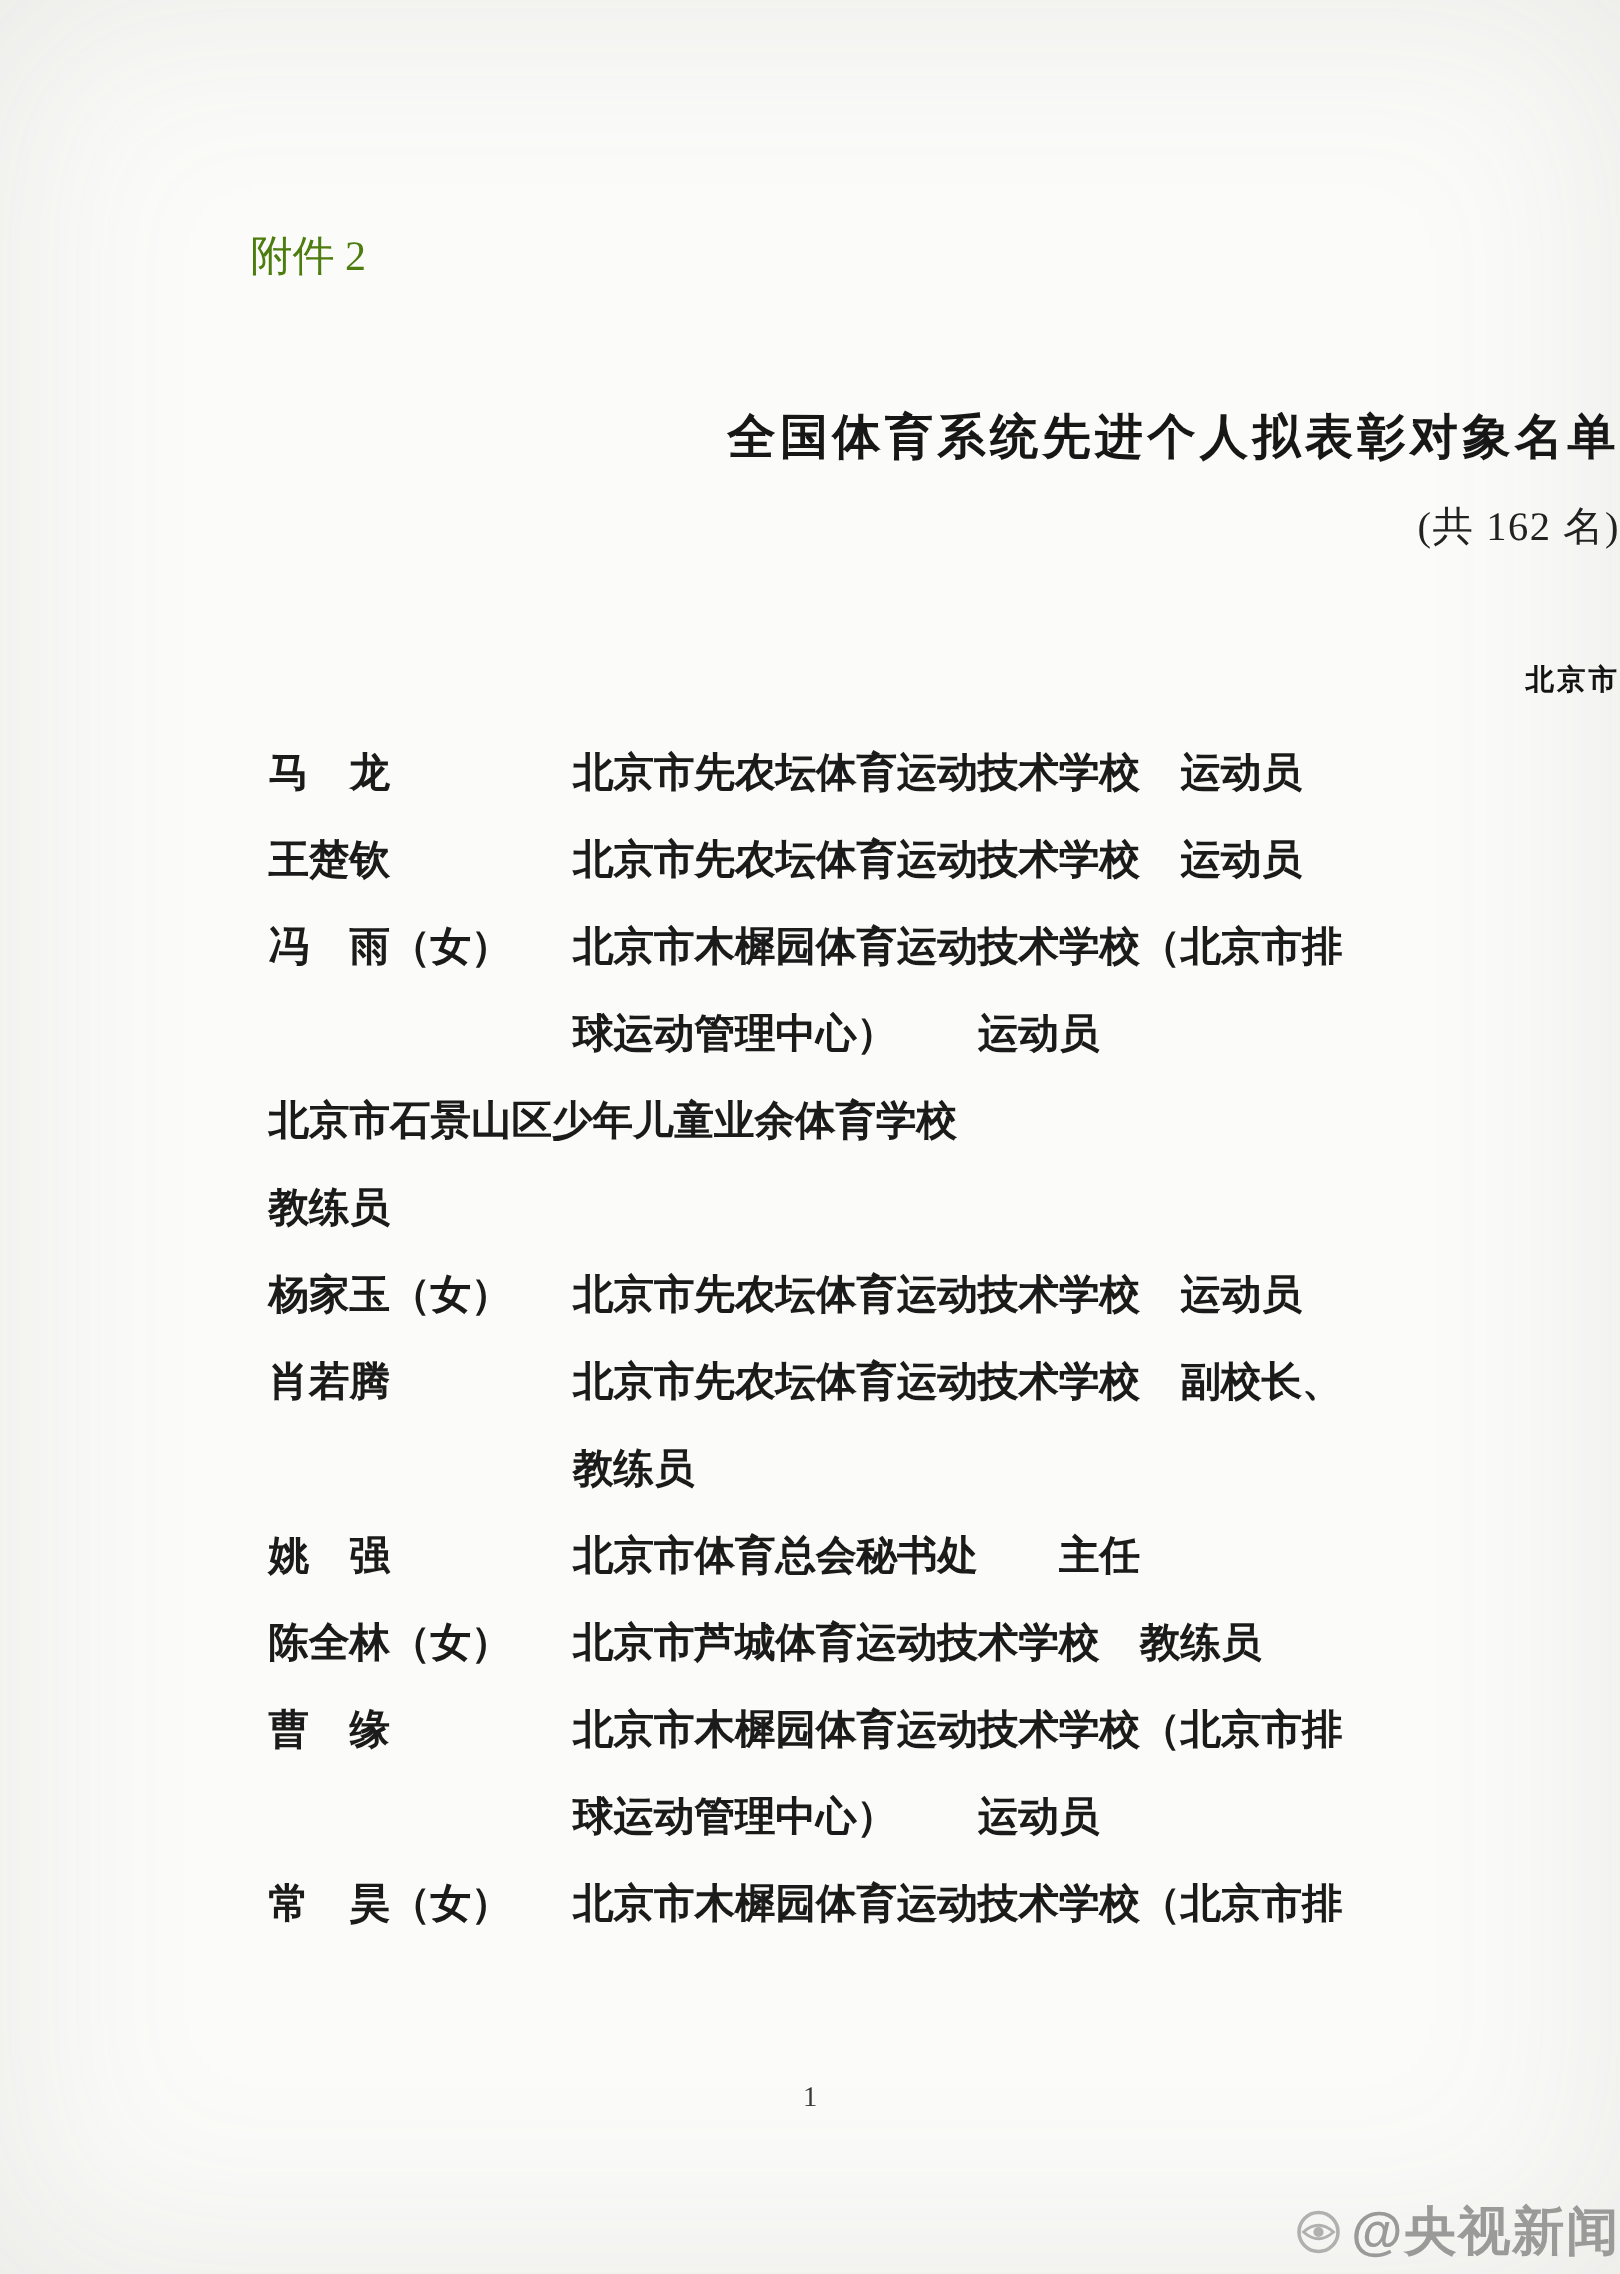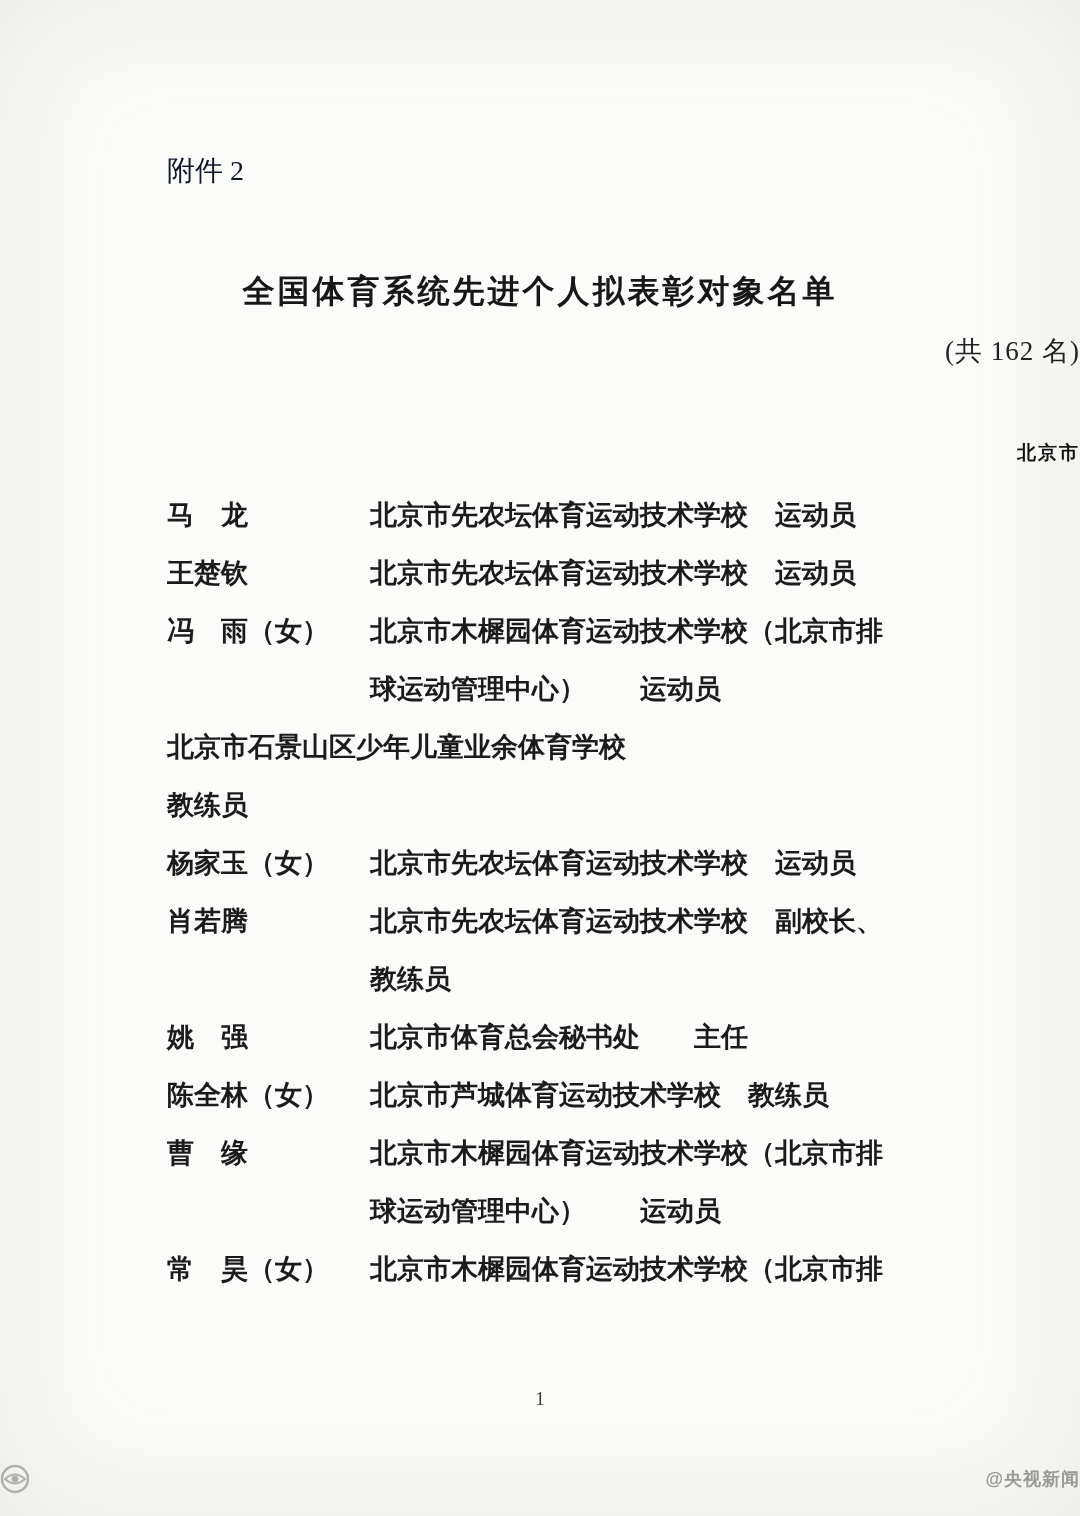--- a/index.html
+++ b/index.html
@@ -12,26 +12,26 @@
   .page {
     position: relative;
     width: 1080px; height: 1516px;
     background: #fbfbf9;
     box-shadow: inset 0 0 140px rgba(110,110,100,0.12);
     overflow: hidden;
   }
   .attachment {
     position: absolute; left: 167px; top: 152px;
     font-family: "Liberation Serif", serif;
-    font-size: 28px; color: #0f172a;
+    font-size: 28px; color: #4d7c0f;
     white-space: pre-wrap;
   }
   .doc-title {
     position: absolute; top: 270px; left: 0; width: 100%;
-    text-align: center;
+    text-align: right;
     font-size: 32px; font-weight: 700; letter-spacing: 3px;
     color: #171717;
   }
   .count-note {
     position: absolute; top: 333px; left: 0; width: 100%;
     text-align: right;
     font-family: Liberation Serif, serif;
     font-size: 27px; letter-spacing: 1px; color: #222;
     white-space: pre-wrap;
   }
@@ -40,20 +40,21 @@
     text-align: right;
     font-size: 19px; font-weight: 700; color: #141414;
     letter-spacing: 2px;
   }
   .entry-list {
     position: absolute; left: 167px; top: 486px; width: 748px;
   }
   .entry {
     display: flex; column-gap: 18px;
     align-items: flex-start;
+    margin-left: 12px;
   }
   .entry-name {
     flex: 0 0 auto; min-width: 185px;
     font-size: 27px; font-weight: 600; color: #1b1b1b;
     line-height: 58px;
     white-space: pre-wrap;
   }
   .entry-content { flex: 1 1 auto; }
   .entry-line {
     font-size: 27px; font-weight: 600; color: #1b1b1b;
@@ -61,23 +62,23 @@
     white-space: pre-wrap;
   }
   .page-number {
     position: absolute; top: 1388px; left: 0; width: 100%;
     text-align: center;
     font-family: "Liberation Serif", serif;
     font-size: 19px; color: #3a3a3a;
   }
   .watermark {
     position: absolute; top: 1464px; left: 0; width: 100%;
-    display: flex; justify-content: space-between; align-items: center;
+    display: flex; justify-content: flex-end; align-items: center;
     column-gap: 7px;
-    color: #9a9a98; font-size: 18px; font-weight: 600;
+    color: #9a9a98; font-size: 35px; font-weight: 600;
     letter-spacing: 1px;
   }
   .watermark-icon { width: 30px; height: 30px; opacity: 0.75; }
 </style>
 </head>
 <body>
 
 <div class="page">
 
   <div class="attachment">附件 2</div>

